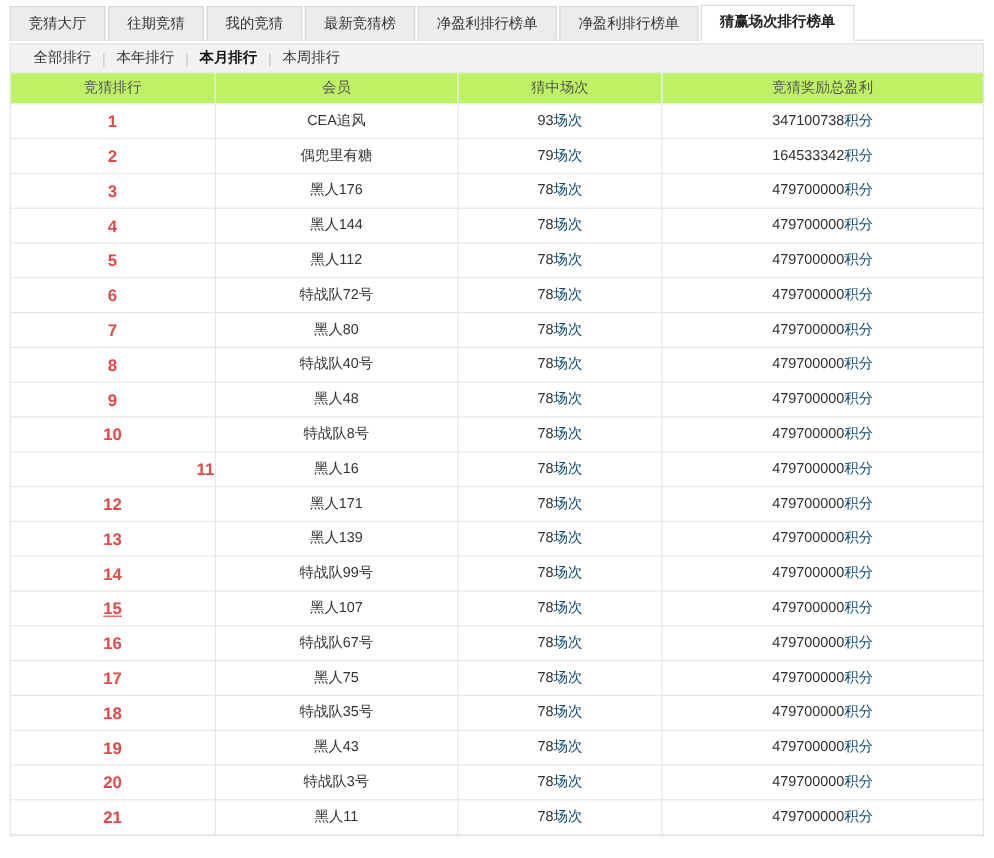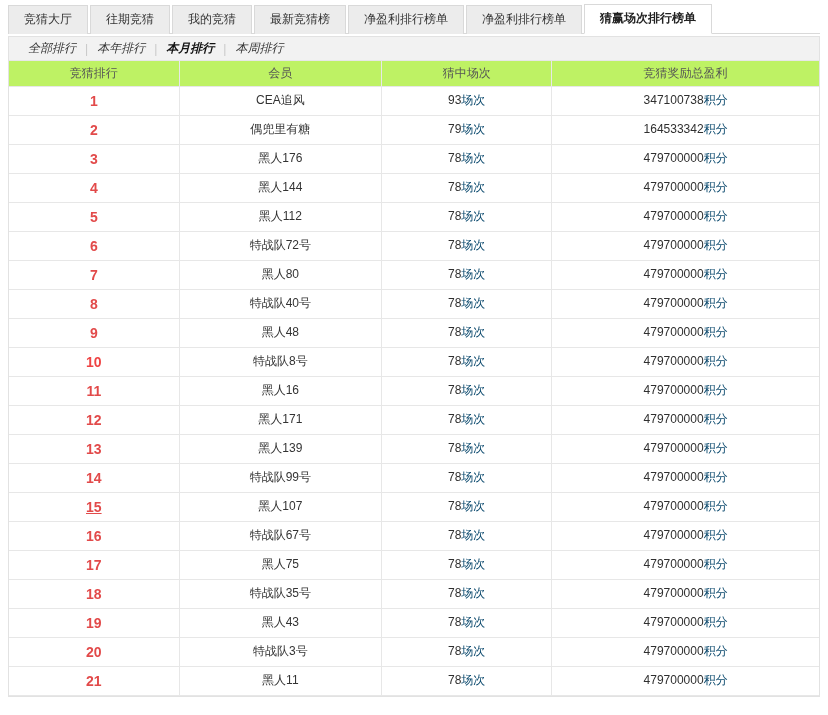--- a/index.html
+++ b/index.html
@@ -43,21 +43,21 @@
     height: 25px;
     background: #f2f2f2;
     border-top: 1px solid #e2e2e2;
     border-bottom: 1px solid #e7e7e7;
     display: flex; align-items: center; justify-content: space-between;
     padding: 0 10px;
   }
   .panel-title { font-weight: bold; color: #222; white-space: nowrap; }
   .panel-title .hl { font-weight: bold; }
   .filters { display: flex; align-items: center; white-space: nowrap; }
-  .filter { color: #333; padding: 0 9px; cursor: pointer; font-style: italic; }
+  .filter { color: #333; padding: 0 9px; cursor: pointer; }
   .filter.active { font-weight: bold; color: #111; }
   .filter-sep { color: #c9c9c9; }
 
   
   table { width: 100%; border-collapse: collapse; table-layout: fixed; background: #fff; }
   th, td {
     border: 1px solid #e7e7e7;
     text-align: center;
     overflow: hidden; white-space: nowrap;
   }
@@ -168,21 +168,21 @@
             <td><span class="num">78</span><span class="suffix">场次</span></td>
             <td><span class="num">479700000</span><span class="suffix">积分</span></td>
           </tr>
           <tr>
             <td class="rank" style="color: #ef4444;">10</td>
             <td>特战队8号</td>
             <td><span class="num">78</span><span class="suffix">场次</span></td>
             <td><span class="num">479700000</span><span class="suffix">积分</span></td>
           </tr>
           <tr>
-            <td class="rank" style="color: rgb(226, 74, 74);">11</td>
+            <td class="rank" style="color: rgb(226, 74, 74); text-align: right;">11</td>
             <td>黑人16</td>
             <td><span class="num">78</span><span class="suffix">场次</span></td>
             <td><span class="num">479700000</span><span class="suffix">积分</span></td>
           </tr>
           <tr>
             <td class="rank" style="color: rgb(226, 74, 74);">12</td>
             <td>黑人171</td>
             <td><span class="num">78</span><span class="suffix">场次</span></td>
             <td><span class="num">479700000</span><span class="suffix">积分</span></td>
           </tr>

